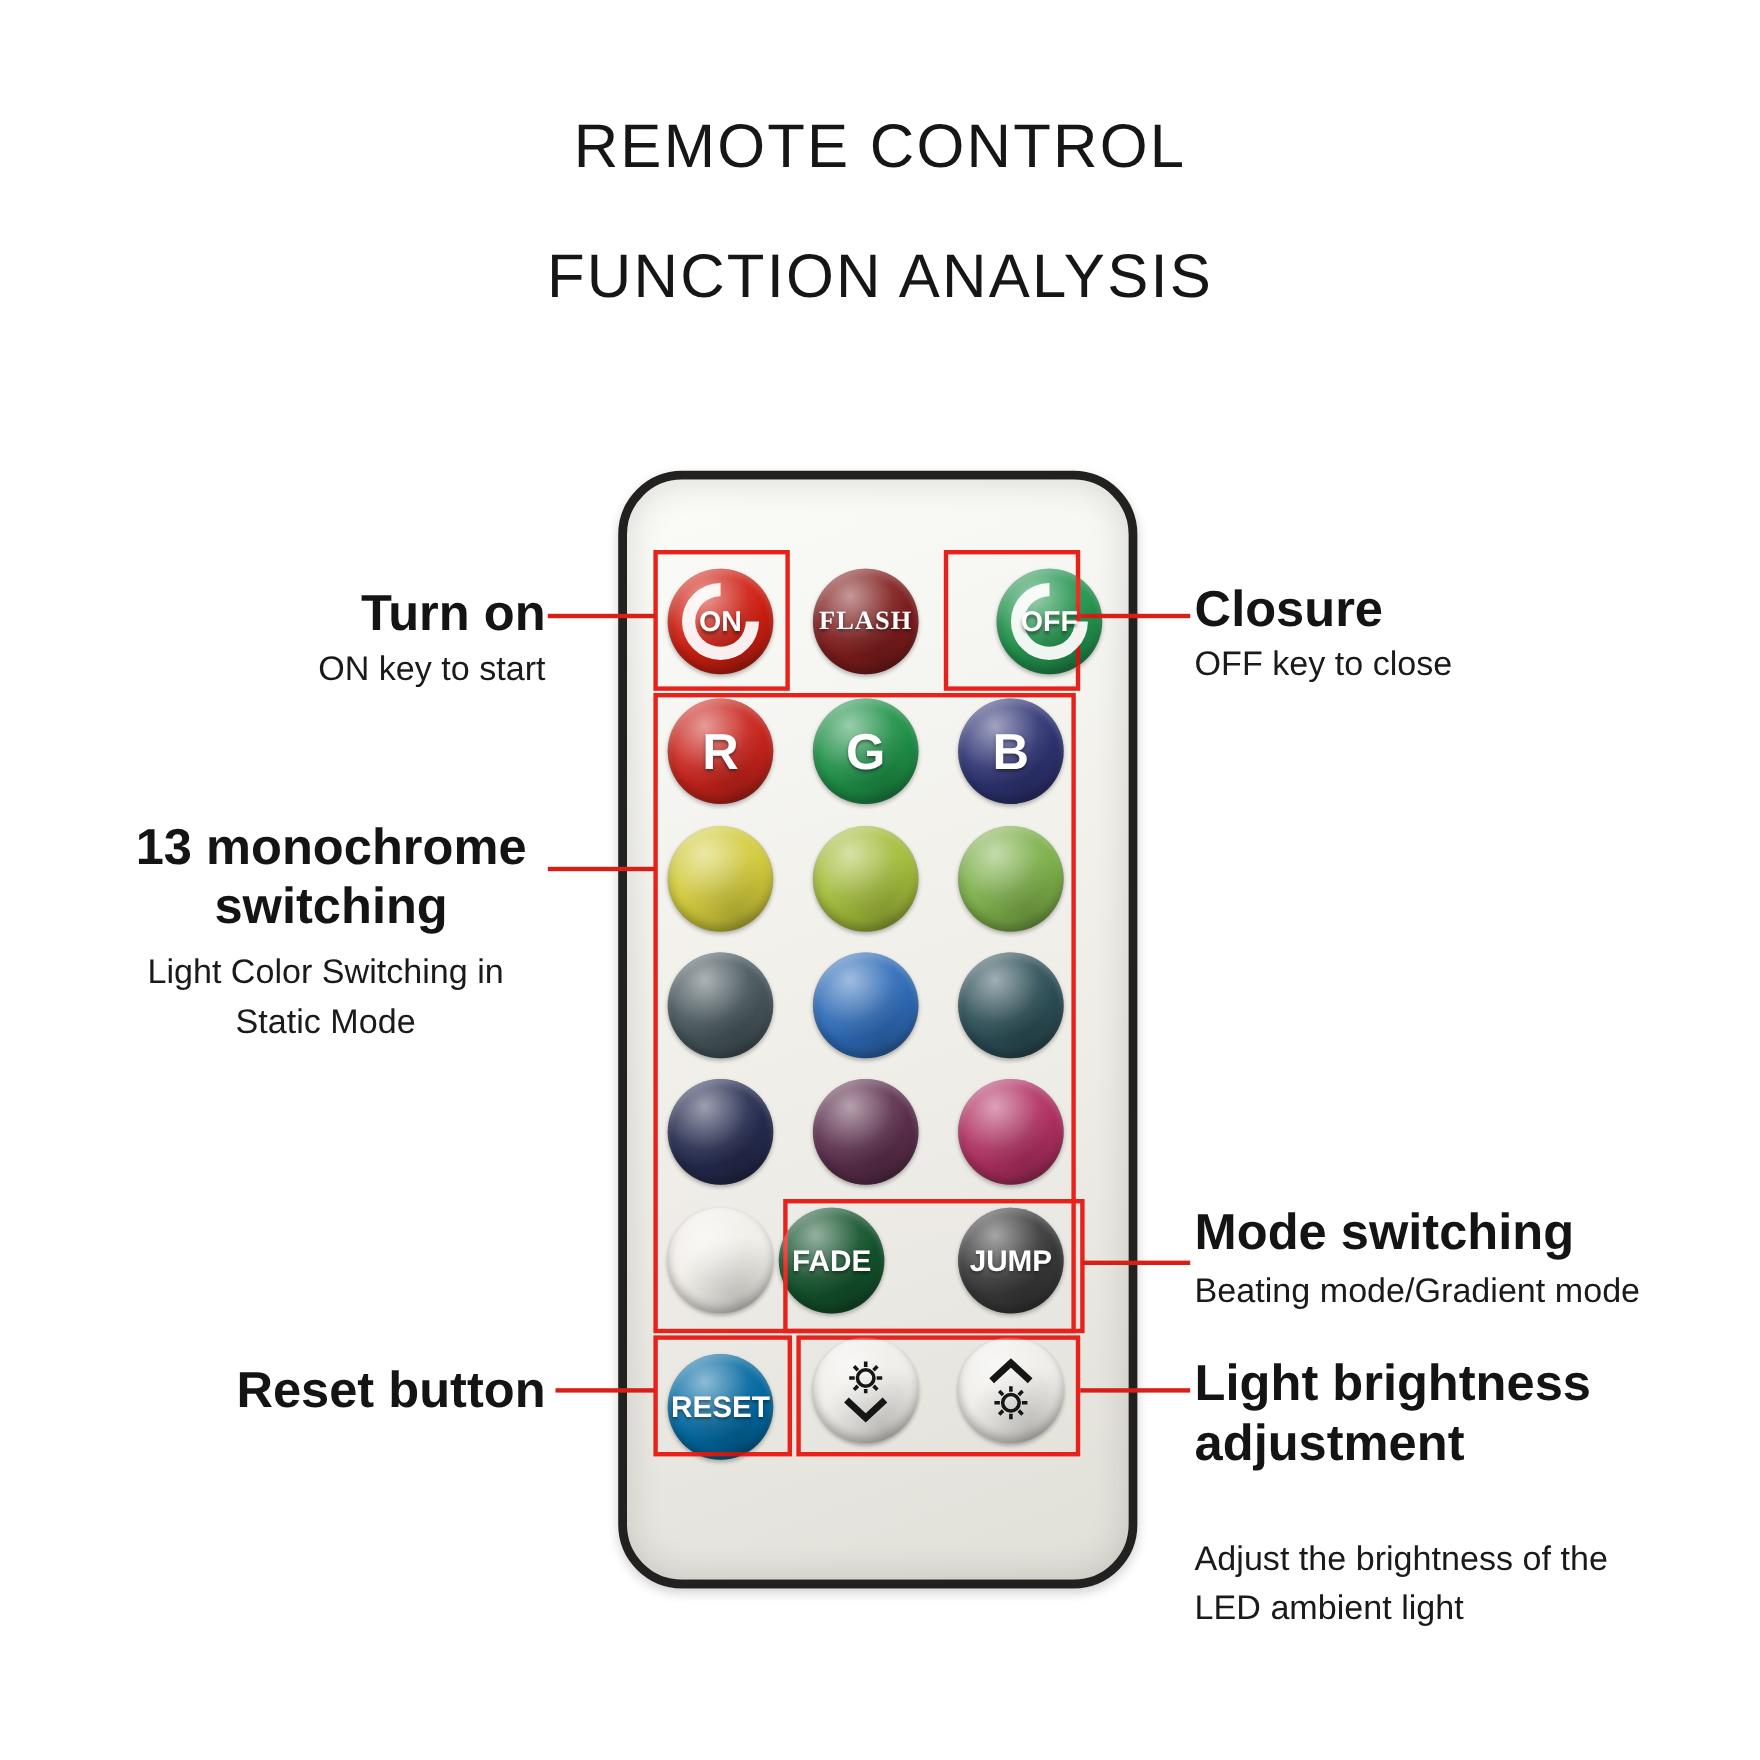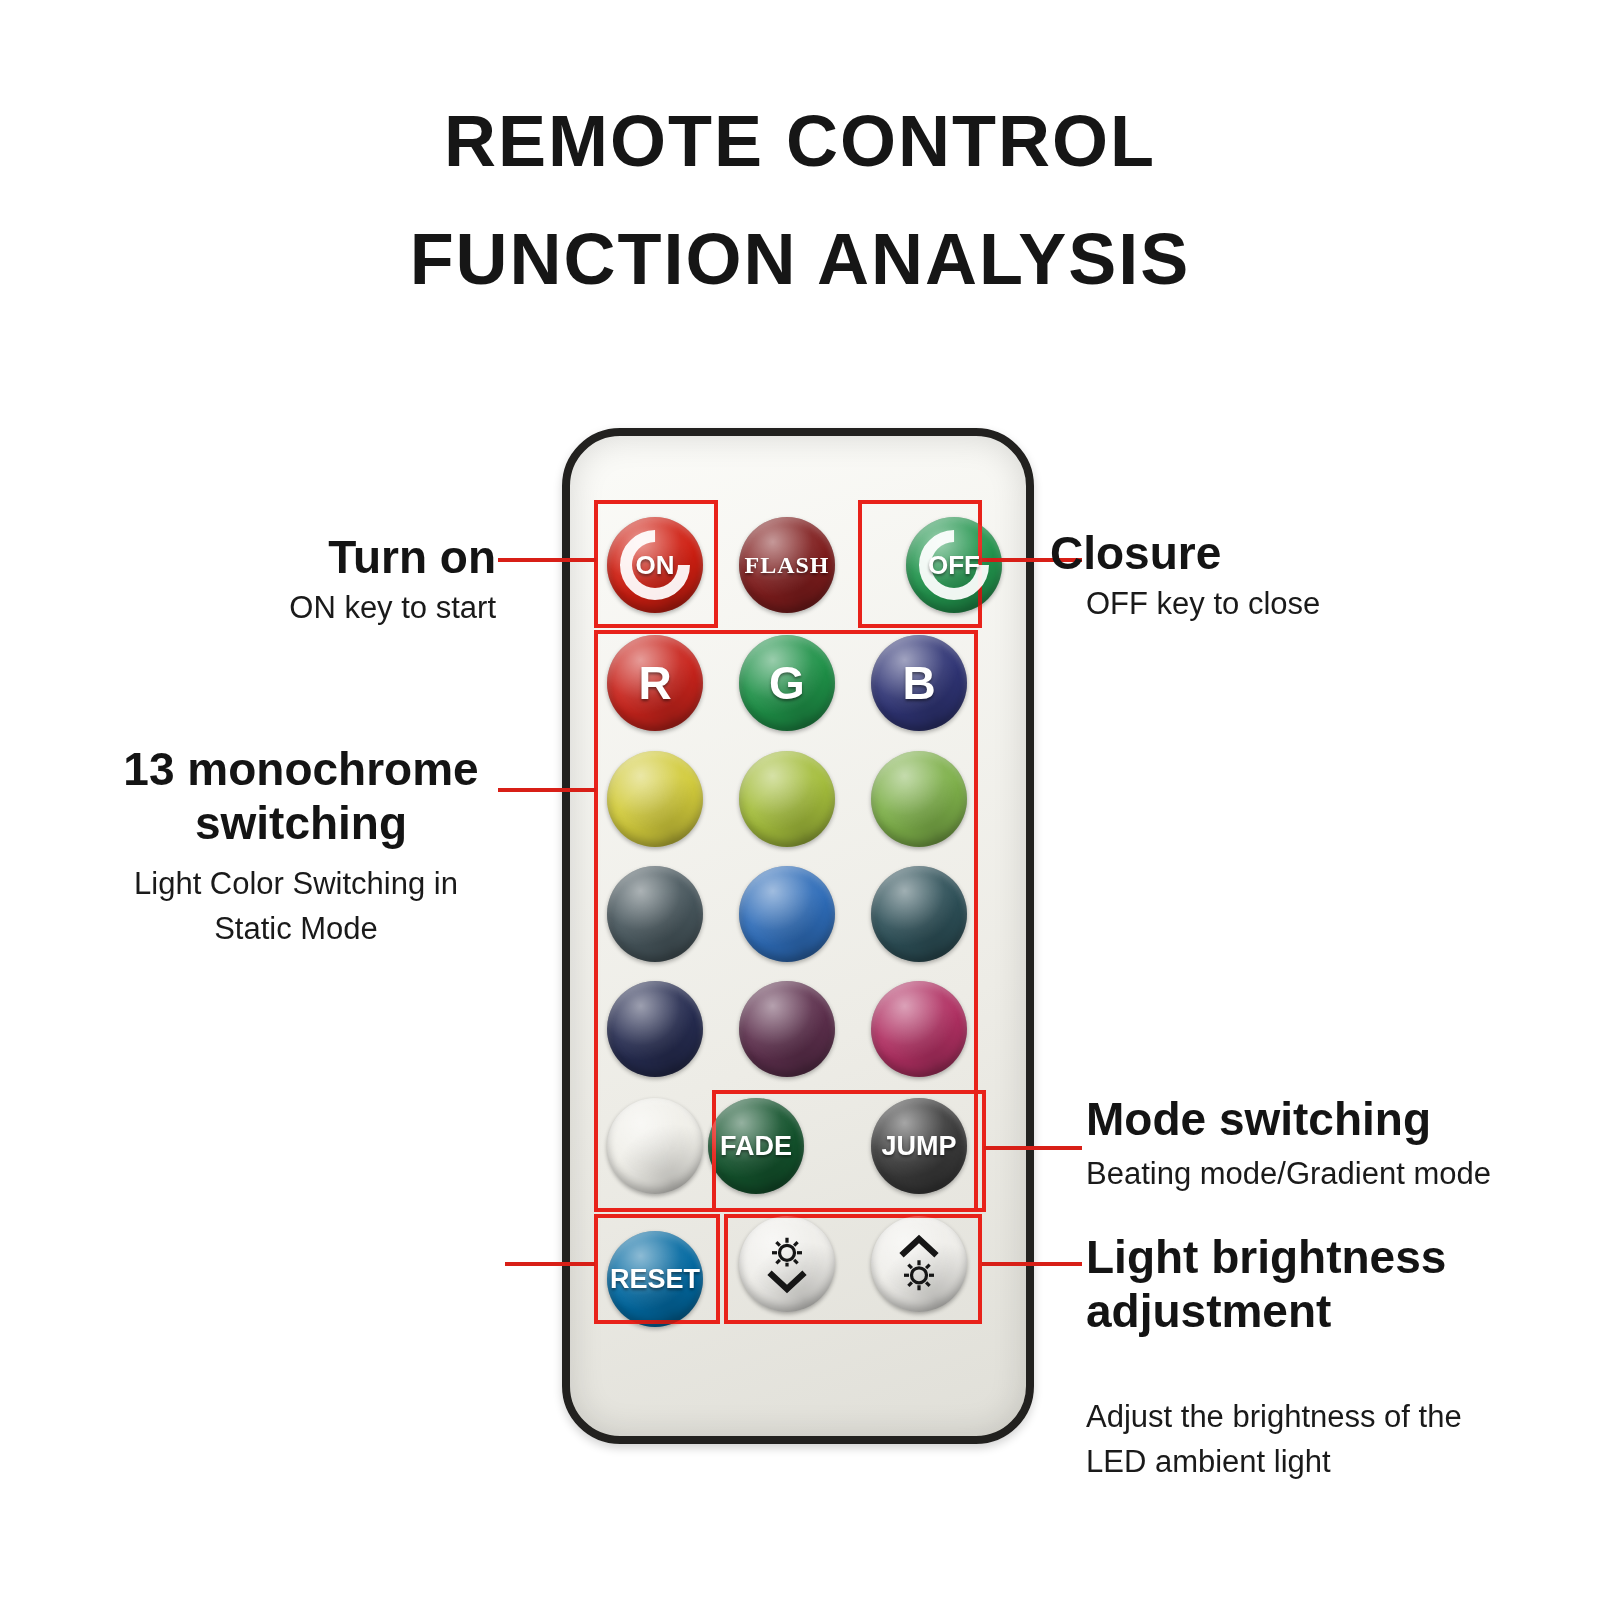--- a/index.html
+++ b/index.html
@@ -3,21 +3,21 @@
 <meta charset="utf-8">
 <style>
   html,body{margin:0;padding:0;background:#ffffff;}
   #canvas{
     position:relative;width:1600px;height:1600px;background:#ffffff;overflow:hidden;
     font-family:"Liberation Sans", sans-serif;color:#111;
   }
   
   .title-line{
     position:absolute;left:0;width:100%;text-align:center;
-    font-size:72px;font-weight:bold;letter-spacing:2px;color:#161616;
+    font-size:56px;font-weight:normal;letter-spacing:2px;color:#161616;
   }
   
   .remote{
     position:absolute;left:562px;top:428px;width:472px;height:1016px;
     border:8px solid #22211f;border-radius:58px;box-sizing:border-box;
     background:linear-gradient(160deg,#fbfbf8,#edece6 60%,#e0dfd8);
     box-shadow:inset 0 0 34px rgba(0,0,0,.14), 0 4px 10px rgba(0,0,0,.18);
   }
   
   .btn{
@@ -159,22 +159,23 @@
   <div class="line" style="left:505px;top:1262px;width:90px;"></div>
   <div class="line" style="left:984px;top:1146px;width:98px;"></div>
   <div class="line" style="left:982px;top:1262px;width:100px;"></div>
 
   <div class="ann-label al-right" style="right:1104px;top:530px;">Turn on</div>
   <div class="ann-sub al-right" style="right:1104px;top:586px;">ON key to start</div>
 
   <div class="ann-label al-right" style="right:1104px;top:742px;width:390px;">13 monochrome switching</div>
   <div class="ann-sub al-right" style="right:1104px;top:862px;width:400px;">Light Color Switching in Static Mode</div>
 
+  <div class="ann-label al-right" style="right:1104px;top:1236px;">Reset button</div>
 
-  <div class="ann-label" style="left:1050px;top:526px;">Closure</div>
+  <div class="ann-label" style="left:1086px;top:526px;">Closure</div>
   <div class="ann-sub" style="left:1086px;top:582px;">OFF key to close</div>
 
   <div class="ann-label" style="left:1086px;top:1092px;">Mode switching</div>
   <div class="ann-sub" style="left:1086px;top:1152px;width:430px;">Beating mode/Gradient mode</div>
 
   <div class="ann-label" style="left:1086px;top:1230px;width:380px;">Light brightness adjustment</div>
   <div class="ann-sub" style="left:1086px;top:1348px;width:420px;margin-top:47px;">Adjust the brightness of the LED ambient light</div>
 
 </div>
 

